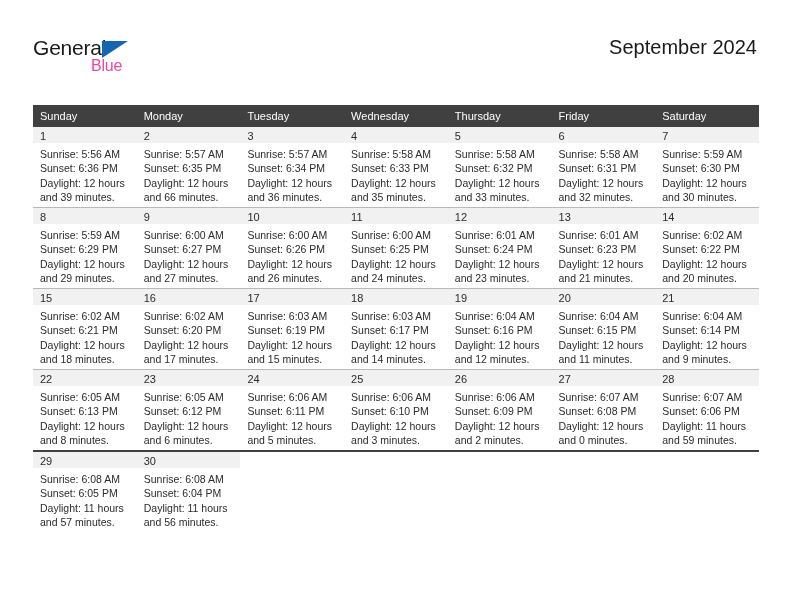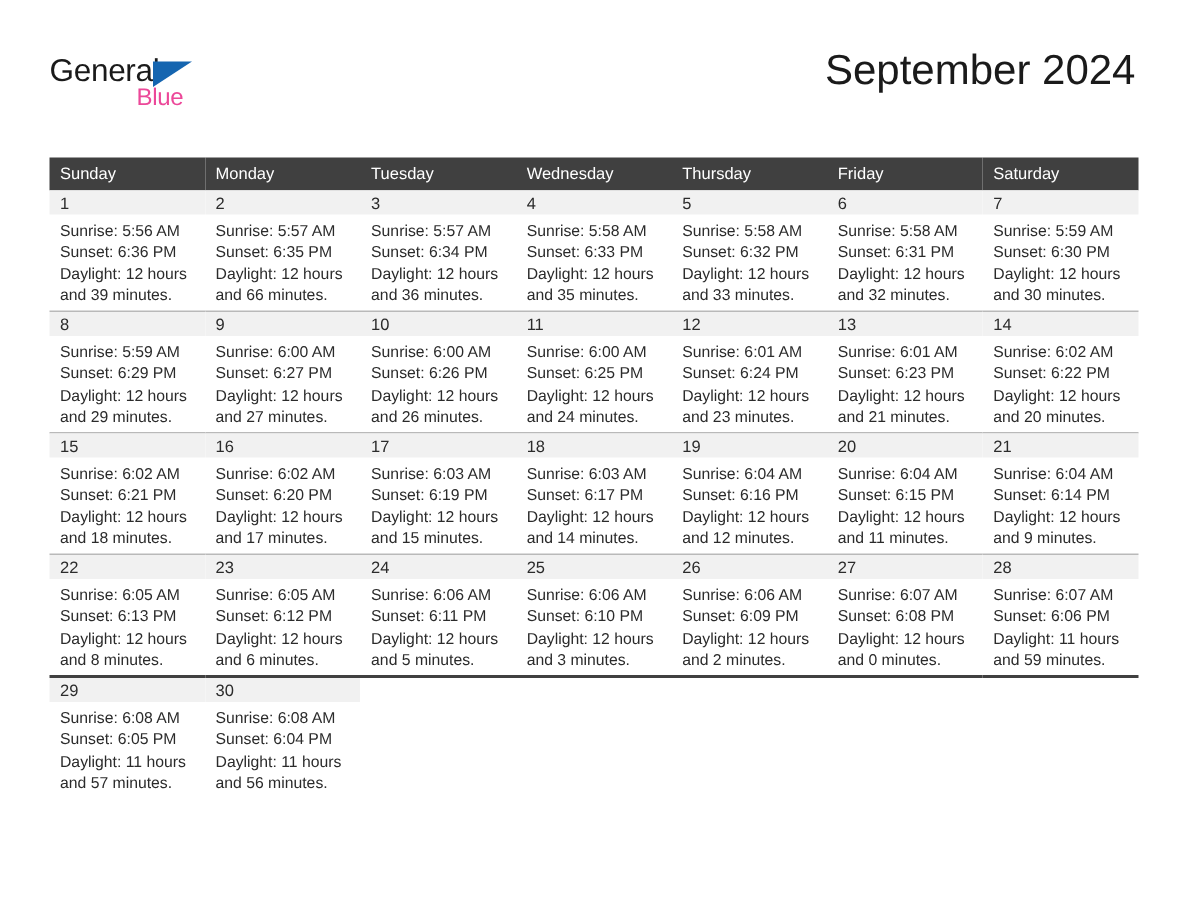--- a/index.html
+++ b/index.html
@@ -65,21 +65,21 @@
     font-family: "Liberation Sans", sans-serif;
   }
 
   .title-block {
     position: absolute;
     right: 35px;
     top: 30px;
     text-align: right;
   }
   .cal-title {
-    font-size: 28px;
+    font-size: 20px;
     font-weight: normal;
     color: #1a1a1a;
     line-height: 34px;
     white-space: nowrap;
   }
   .cal-subtitle {
     margin-top: 6px;
     font-size: 13.5px;
     font-weight: bold;
     color: #1a1a1a;

